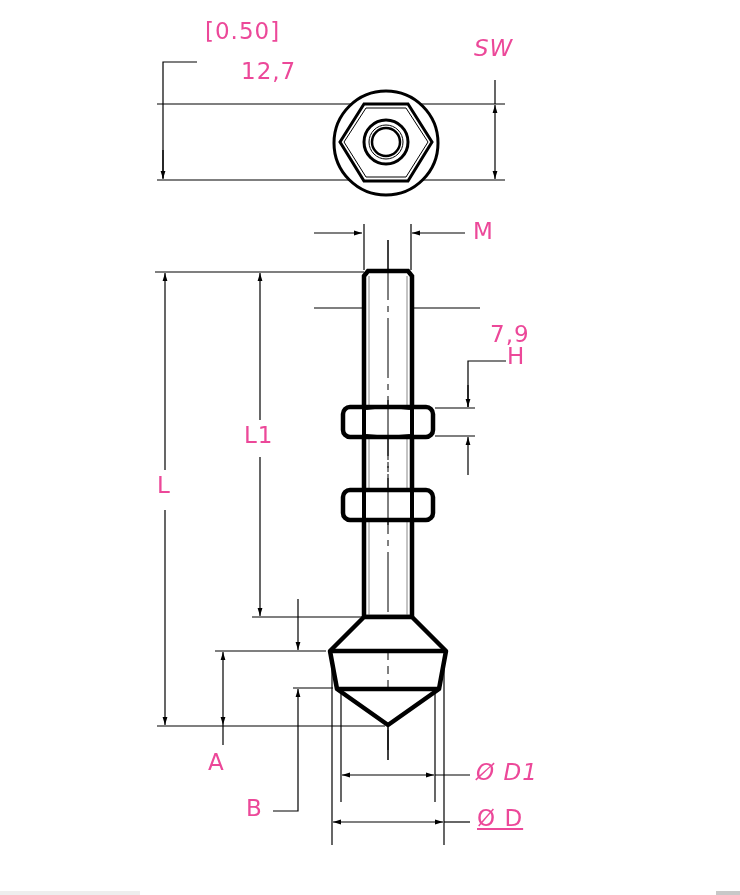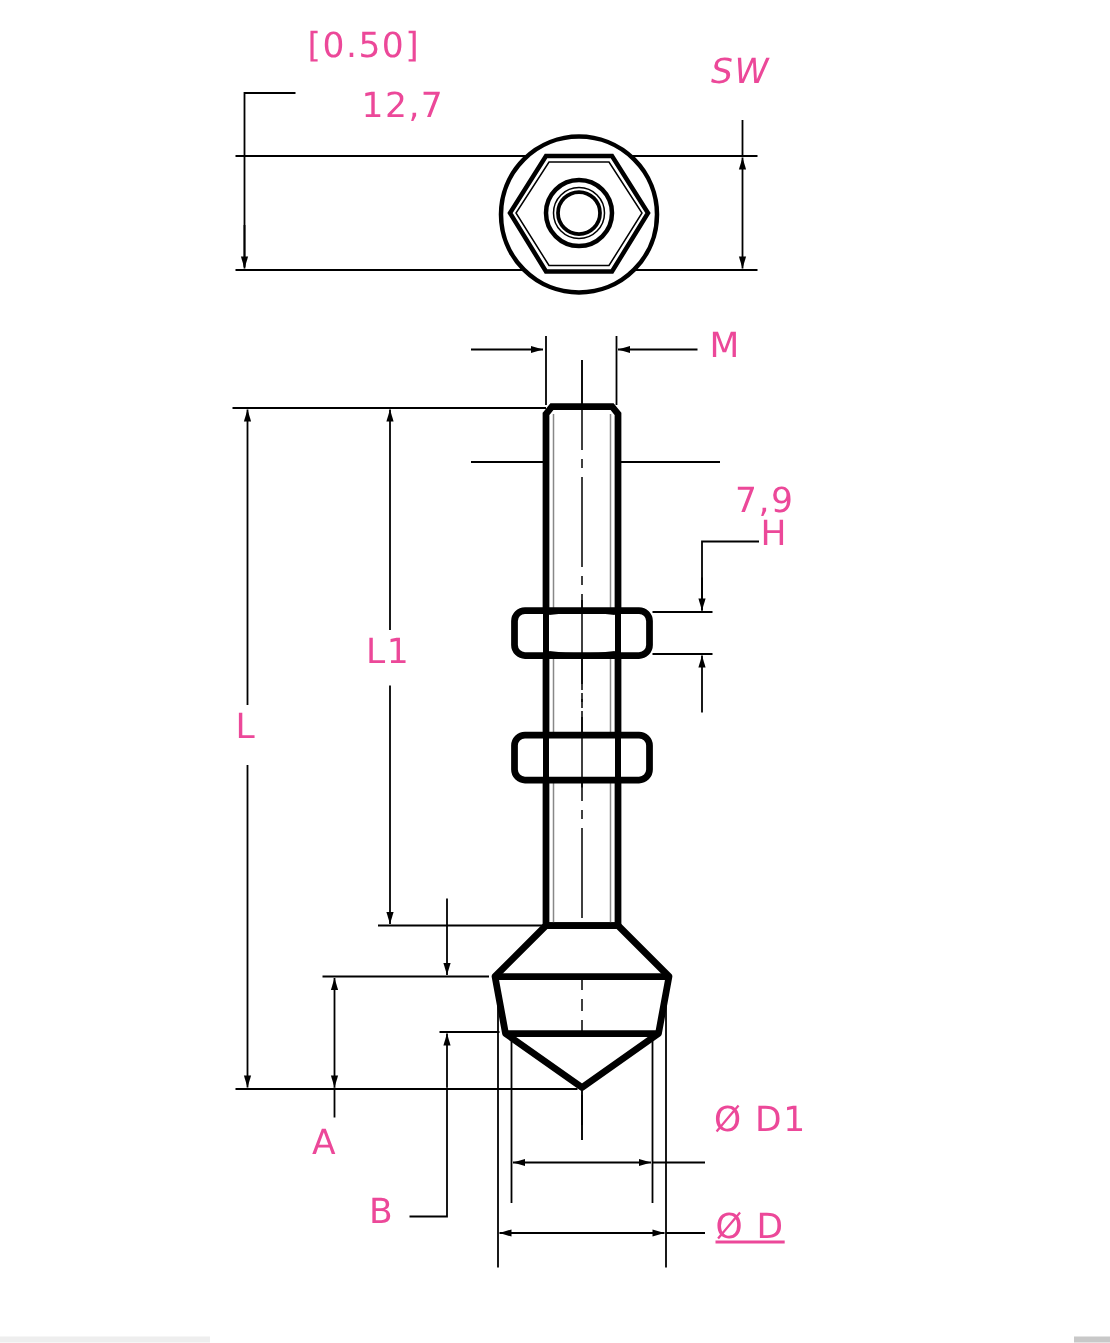--- a/index.html
+++ b/index.html
@@ -129,17 +129,17 @@
 <div class="lbl" style="left:214px; top:60px;margin-left:27px;">12,7</div>
 <div class="lbl" style="left:474px; top:37px;font-style:italic;">SW</div>
 
 <div class="lbl" style="left:473px; top:220px;">M</div>
 <div class="lbl" style="left:490px; top:295px;margin-top:28px;">7,9</div>
 <div class="lbl" style="left:507px; top:345px;">H</div>
 <div class="lbl" style="left:244px; top:424px;">L1</div>
 <div class="lbl" style="left:157px; top:474px;">L</div>
 <div class="lbl" style="left:208px; top:751px;">A</div>
 <div class="lbl" style="left:246px; top:797px;">B</div>
-<div class="lbl" style="left:476px; top:736px;">Ø D1</div>
+<div class="lbl" style="left:476px; top:761px;font-style:italic;">Ø D1</div>
 <div class="lbl" style="left:477px; top:807px;text-decoration:underline;">Ø D</div>
 
 <div class="bottom-strip-left"></div>
 <div class="bottom-strip-right"></div>
 
 </body></html>

